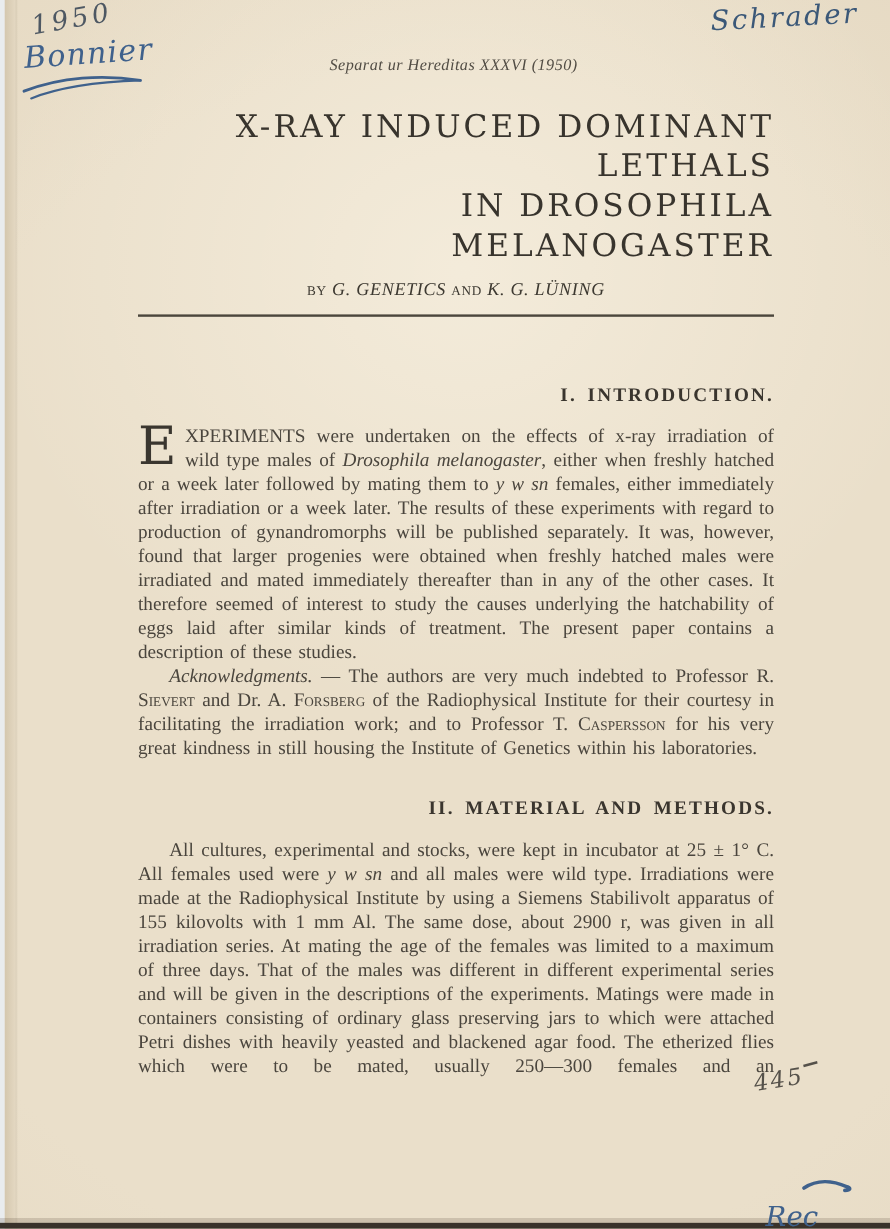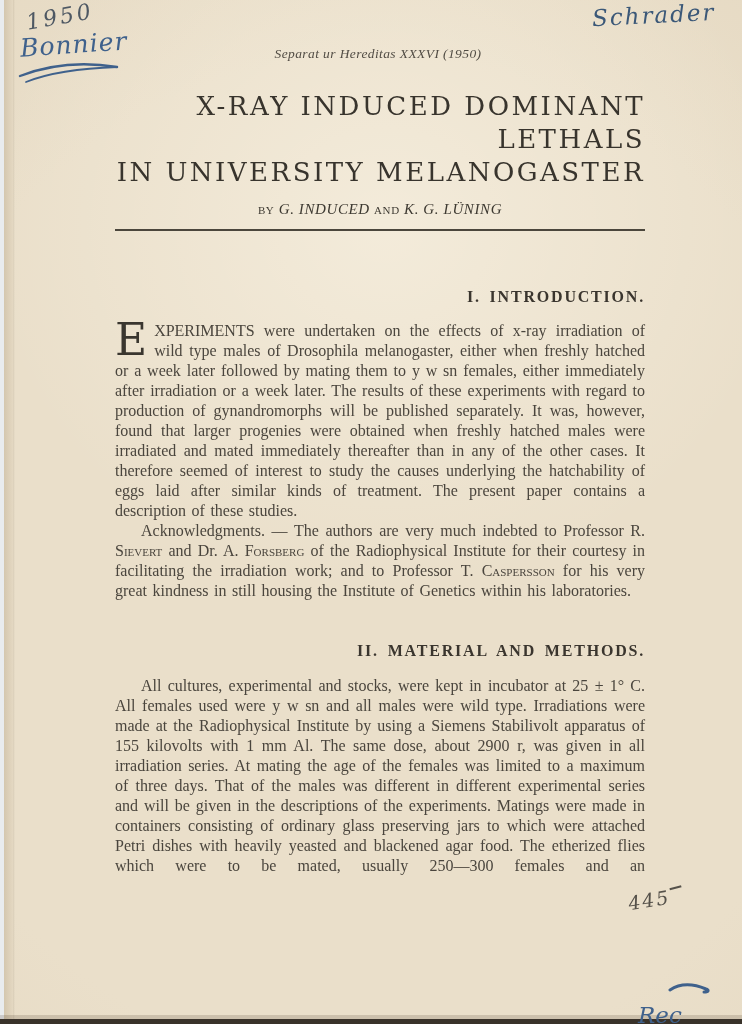--- a/index.html
+++ b/index.html
@@ -46,31 +46,31 @@
     margin-top:6px; text-align:center;
     font-size:10.5px; letter-spacing:1.1px; color:#44403a; word-spacing:3px;
   }
   .divider{ margin-top:11px; border:none; border-top:2px solid #4b463c; width:100%;}
 
   .section-heading{
     text-align:right; font-size:16px; font-weight:bold;
     letter-spacing:1.8px; color:#3a352e; word-spacing:3px;
   }
   .h-intro{margin-top:57px;}
-  .h-methods{margin-top:41px;}
+  .h-methods{margin-top:31px;}
 
   p{
     font-size:16px; line-height:20px; text-align:justify;
     color:#4a453d; word-spacing:1.5px;
   }
   .p-first{margin-top:15px;}
   .p-indent{text-indent:26px;}
   .p-justify-all{text-align-last:justify;}
   .p-methods{margin-top:16px;}
-  .it{}
+  .it{font-style:italic;}
   .sc{font-variant:small-caps;margin-top:37px;}
   .dropcap{
     float:left; font-size:44px; line-height:36px;
     padding:1px 7px 0 0; color:#3a362f; font-family:"DejaVu Serif", serif;
   }
 
   
   .hand{
     position:absolute; font-family:"DejaVu Serif", serif; font-style:italic;
     white-space:nowrap;
@@ -114,24 +114,24 @@
   <div class="hand hw-rec">Rec</div>
   <svg class="flourish fl-tail" width="44" height="20" viewBox="0 0 44 20">
     <path d="M2 10 C 14 2, 26 4, 38 9 C 41 10, 41 12, 36 12" fill="none" stroke="#3f618c" stroke-width="3" stroke-linecap="round"></path>
   </svg>
 
   <div class="content">
     <div class="journal-ref">Separat ur Hereditas XXXVI (1950)</div>
 
     <h1 class="title">
       <span>X-RAY INDUCED DOMINANT LETHALS</span><br>
-      <span>IN UNIVERSITY MELANOGASTER</span>
+      <span>IN DROSOPHILA MELANOGASTER</span>
     </h1>
 
-    <div class="byline"><span class="sc">by </span><span class="it">G. INDUCED</span><span class="sc"> and </span><span class="it">K. G. LÜNING</span></div>
+    <div class="byline"><span class="sc">by </span><span class="it">G. GENETICS</span><span class="sc"> and </span><span class="it">K. G. LÜNING</span></div>
     <hr class="divider">
 
     <h2 class="section-heading h-intro">I. INTRODUCTION.</h2>
     <p class="p-first"><span class="dropcap">E</span><span><span>XPERIMENTS were undertaken on the effects of x-ray irradiation of wild type males of </span><span class="it">Drosophila melanogaster</span><span>, either when freshly hatched or a week later followed by mating them to </span><span class="it">y w sn</span><span> females, either immediately after irradiation or a week later. The results of these experiments with regard to production of gynandromorphs will be published separately. It was, however, found that larger progenies were obtained when freshly hatched males were irradiated and mated immediately thereafter than in any of the other cases. It therefore seemed of interest to study the causes underlying the hatchability of eggs laid after similar kinds of treatment. The present paper contains a description of these studies.</span></span></p>
     <p class="p-indent"><span class="it">Acknowledgments.</span><span> — The authors are very much indebted to Professor R. </span><span class="sc">Sievert</span><span> and Dr. A. </span><span class="sc">Forsberg</span><span> of the Radiophysical Institute for their courtesy in facilitating the irradiation work; and to Professor T. </span><span class="sc">Caspersson</span><span> for his very great kindness in still housing the Institute of Genetics within his laboratories.</span></p>
 
     <h2 class="section-heading h-methods">II. MATERIAL AND METHODS.</h2>
     <p class="p-indent p-methods p-justify-all"><span>All cultures, experimental and stocks, were kept in incubator at 25 ± 1° C. All females used were </span><span class="it">y w sn</span><span> and all males were wild type. Irradiations were made at the Radiophysical Institute by using a Siemens Stabilivolt apparatus of 155 kilovolts with 1 mm Al. The same dose, about 2900 r, was given in all irradiation series. At mating the age of the females was limited to a maximum of three days. That of the males was different in different experimental series and will be given in the descriptions of the experiments. Matings were made in containers consisting of ordinary glass preserving jars to which were attached Petri dishes with heavily yeasted and blackened agar food. The etherized flies which were to be mated, usually 250—300 females and an</span></p>
   </div>
 

